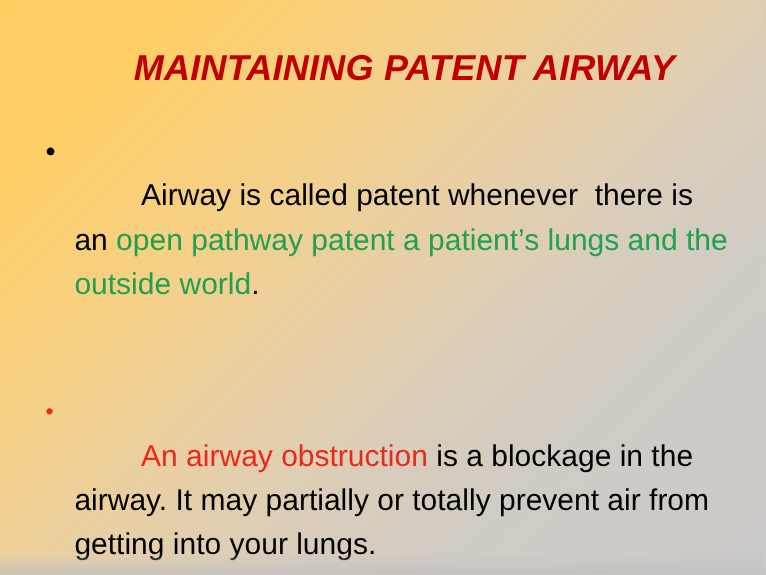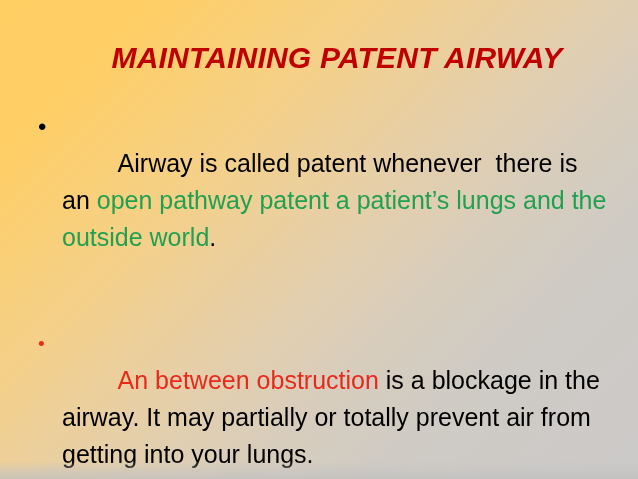--- a/index.html
+++ b/index.html
@@ -114,18 +114,18 @@
     <div class="bullet-item">
       <span class="bullet-marker black">•</span>
       <span class="bullet-text">
         <span class="txt-black">Airway is called patent whenever  there is an </span><span class="txt-green">open pathway patent a patient’s lungs and the outside world</span><span class="txt-black">.</span>
       </span>
     </div>
 
     <div class="bullet-item">
       <span class="bullet-marker red">•</span>
       <span class="bullet-text">
-        <span class="txt-red">An between obstruction</span><span class="txt-black"> is a blockage in the airway. It may partially or totally prevent air from getting into your lungs.</span>
+        <span class="txt-red">An airway obstruction</span><span class="txt-black"> is a blockage in the airway. It may partially or totally prevent air from getting into your lungs.</span>
       </span>
     </div>
 
   </div>
 </div>
 
 </body></html>

